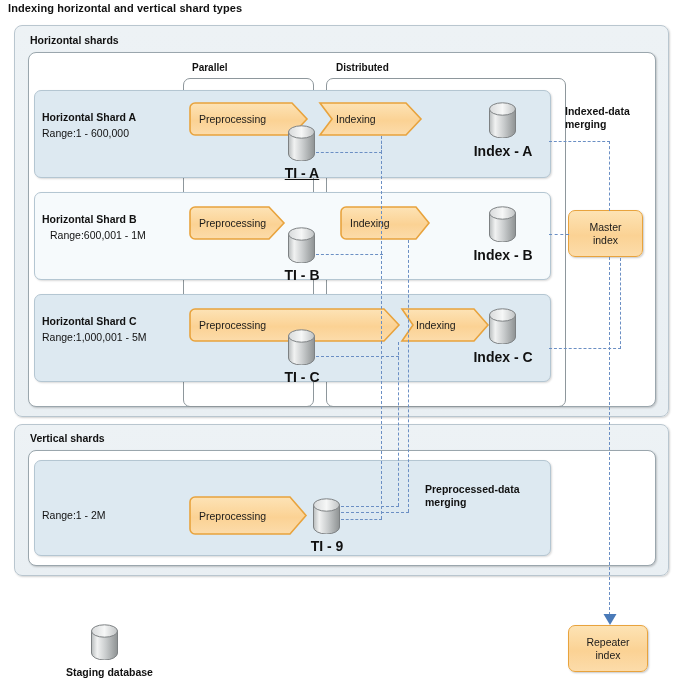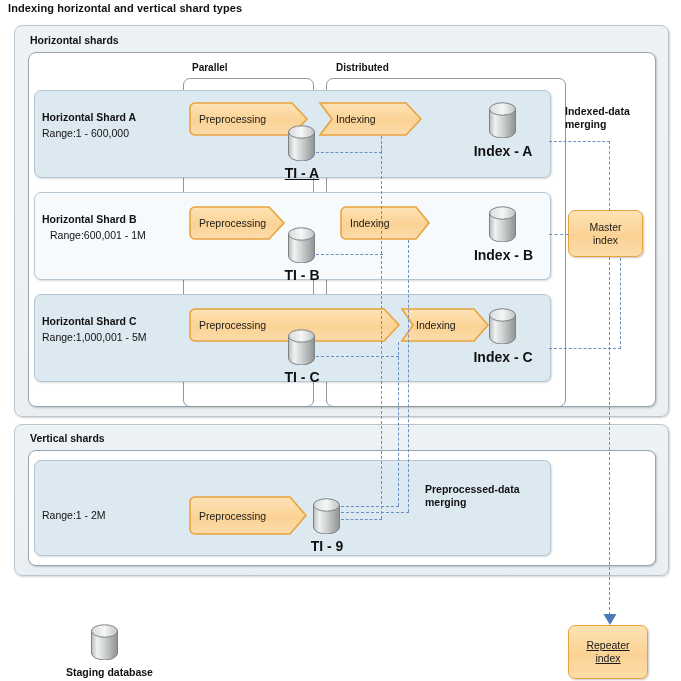--- a/index.html
+++ b/index.html
@@ -167,21 +167,21 @@
   </svg>
 </div>
 <div class="cyl-label" style="left:277px;top:267px;width:50px;">TI - B</div>
 
 <div class="cyl" style="left:488px;top:206px;width:29px;height:36px;">
   <svg width="29" height="36" viewBox="0 0 29 36">
     <path d="M1.5,7 V29 A13,7 0 0 0 27.5,29 V7 Z" fill="url(#cg)" stroke="#7d8183" stroke-width="1"></path>
     <ellipse cx="14.5" cy="7" rx="13" ry="6.2" fill="url(#cgt)" stroke="#7d8183" stroke-width="1"></ellipse>
   </svg>
 </div>
-<div class="cyl-label" style="left:473px;top:247px;width:60px;text-align:right;">Index - B</div>
+<div class="cyl-label" style="left:473px;top:247px;width:60px;">Index - B</div>
 
 <div class="abs shard blue" style="left:34px;top:294px;width:517px;height:88px;"></div>
 <div class="abs shard-title" style="left:42px;top:315px;">Horizontal Shard C</div>
 <div class="abs shard-range" style="left:42px;top:331px;">Range:1,000,001 - 5M</div>
 
 <div class="chev" style="left:189px;top:308px;width:212px;height:34px;">
   <svg width="212" height="34" viewBox="0 0 212 34">
     <path d="M6,1 H195 L210,17 L195,33 H6 A5,5 0 0 1 1,28 V6 A5,5 0 0 1 6,1 Z" fill="url(#og1)" stroke="#e8a33d" stroke-width="1.6"></path>
   </svg>
   <span class="ctr">Preprocessing</span>
@@ -247,21 +247,21 @@
     <ellipse cx="14.5" cy="7" rx="13" ry="6.2" fill="url(#cgt)" stroke="#7d8183" stroke-width="1"></ellipse>
   </svg>
 </div>
 <div class="cyl-label" style="left:302px;top:538px;width:50px;">TI - 9</div>
 
 <div class="note" style="left:425px;top:483px;width:130px;">
   <span>Preprocessed-data</span><br>
   <span>merging</span>
 </div>
 
-<div class="abs obox" style="left:568px;top:625px;width:80px;height:54px;text-decoration:underline;">
+<div class="abs obox" style="left:568px;top:625px;width:80px;height:47px;">
   <div>
     <span>Repeater</span><br>
     <span>index</span>
   </div>
 </div>
 
 <div class="cyl" style="left:90px;top:624px;width:29px;height:36px;">
   <svg width="29" height="36" viewBox="0 0 29 36">
     <path d="M1.5,7 V29 A13,7 0 0 0 27.5,29 V7 Z" fill="url(#cg)" stroke="#7d8183" stroke-width="1"></path>
     <ellipse cx="14.5" cy="7" rx="13" ry="6.2" fill="url(#cgt)" stroke="#7d8183" stroke-width="1"></ellipse>

